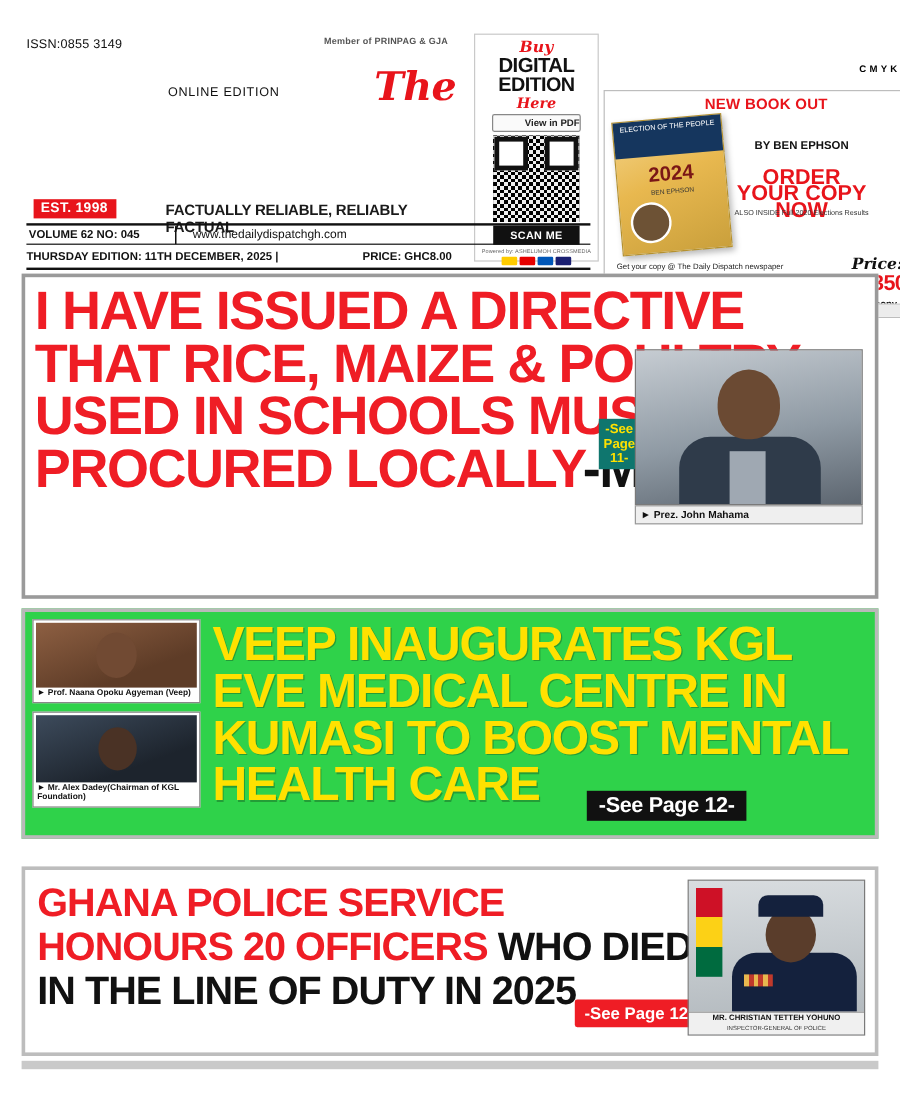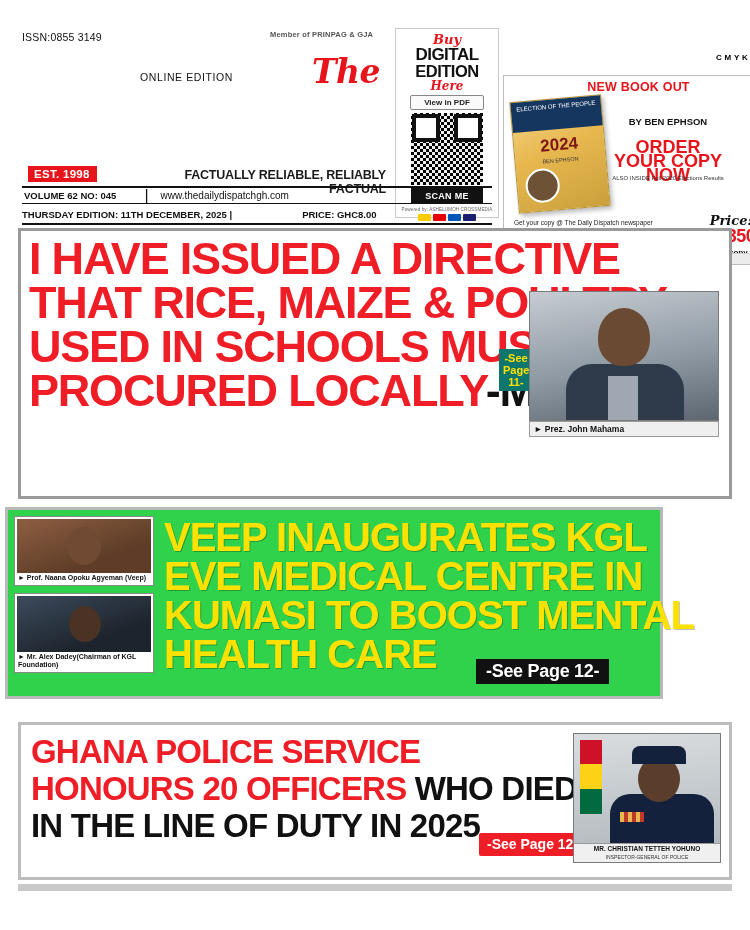--- a/index.html
+++ b/index.html
@@ -24,21 +24,21 @@
     position: absolute; left: 140px; top: 28px;
     font-size: 10.5px; font-weight: 400; letter-spacing: .6px; color: #111; margin-top: 43px;
   }
   .member {
     position: absolute; left: 270px; top: 30px;
     font-size: 7.5px; font-weight: 700; letter-spacing: .2px; color: #555;
   }
 
   
   .nameplate {
-    position: absolute; left: 26px; top: 48px; width: 360px; height: 128px; text-align: right;
+    position: absolute; left: 26px; top: 48px; width: 360px; height: 128px;
   }
   .the-word {
     position: absolute; right: 6px; top: 4px;
     font-family: "DejaVu Serif", serif;
     font-style: italic; font-weight: 700;
     font-size: 33px; color: #e8141b;
     letter-spacing: -0.5px;
   }
   .dispatch-word {
     position: absolute; left: 0; top: 26px;
@@ -80,20 +80,21 @@
   .dig-here {
     font-family: "DejaVu Serif", serif;
     font-style: italic; font-weight: 700; color: #e8141b;
     font-size: 12px; line-height: 13px;
   }
   .view-pdf {
     margin: 2px auto 0; width: 74px;
     border: 1px solid #888; border-radius: 2px;
     font-size: 8px; font-weight: 700; color: #222; padding: 2px 0;
     background: #fafafa;
+    text-align: right;
   }
   .qr {
     width: 72px; height: 72px; margin: 3px auto 0;
     background:
       repeating-linear-gradient(90deg, #111 0 3px, #fff 3px 6px),
       repeating-linear-gradient(0deg, #111 0 3px, #fff 3px 6px);
     background-blend-mode: difference;
     position: relative;
   }
   .qr::before, .qr::after {
@@ -215,21 +216,21 @@
     font-size: 8.5px; font-weight: 700; color: #111; padding: 2px 4px;
   }
   .see-tag {
     position: absolute; left: 478px; top: 118px;
     background: #0f766e; color: #ffe100; font-size: 11px; font-weight: 700;
     line-height: 12px; text-align: center; padding: 3px 4px; width: 34px;
   }
 
   
   .green-wrap {
-    position: absolute; left: 5px; top: 507px; width: 658px; height: 192px;
+    position: absolute; left: 18px; top: 507px; width: 714px; height: 192px;
     border: 3px solid #b9b9b9; background: #2fd24a;
   }
   .veep-photos {
     position: absolute; left: 6px; top: 6px; width: 140px;
   }
   .vp-card { width: 140px; background: #fff; border: 1px solid #888; padding: 2px; }
   .vp-img1 { width: 134px; height: 54px; background: linear-gradient(160deg,#8d5f42 0%, #5e3c27 70%); position: relative; overflow:hidden; }
   .vp-img2 { width: 134px; height: 56px; background: linear-gradient(160deg,#3d4b5c 0%, #1d242d 70%); position: relative; overflow:hidden; }
   .vp-face { position:absolute; left:50px; top:8px; width:34px; height:38px; border-radius:50%; background:#714a33; }
   .vp-face2 { position:absolute; left:52px; top:10px; width:32px; height:36px; border-radius:50%; background:#4a3225; }

